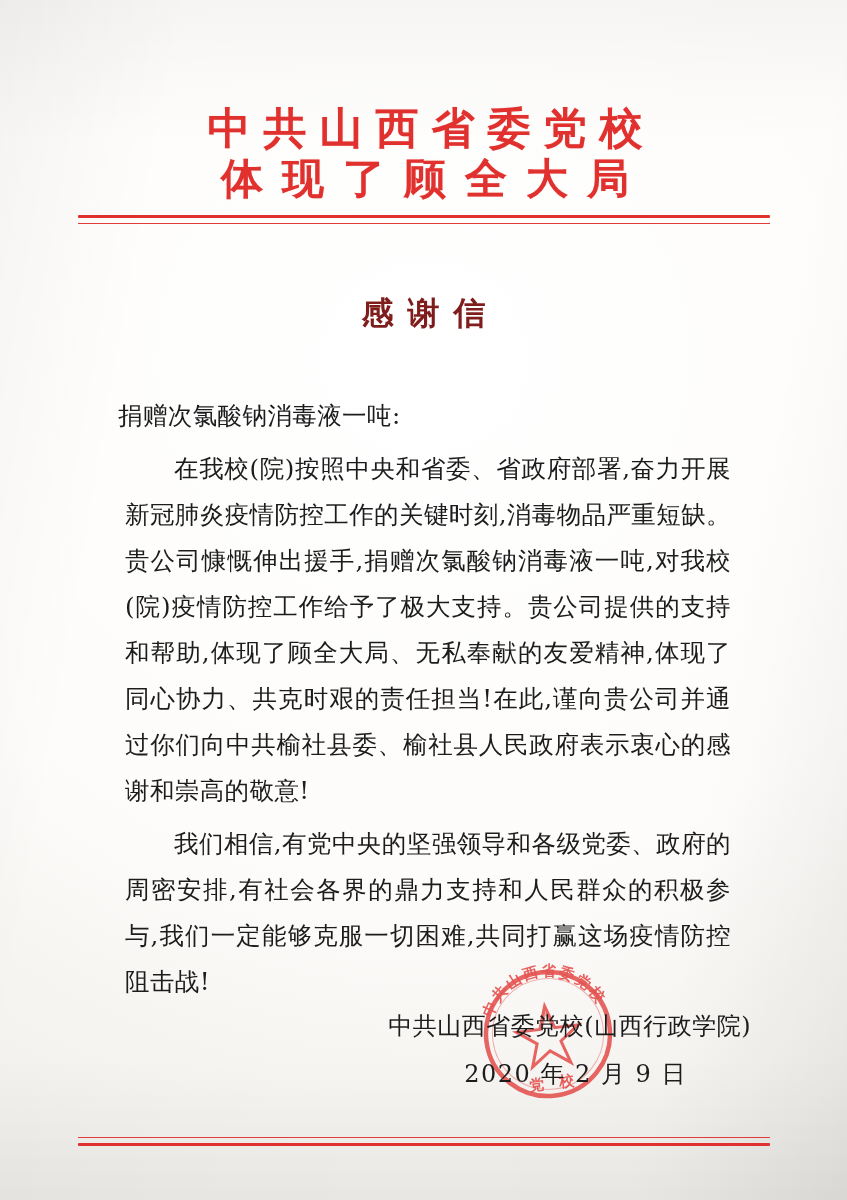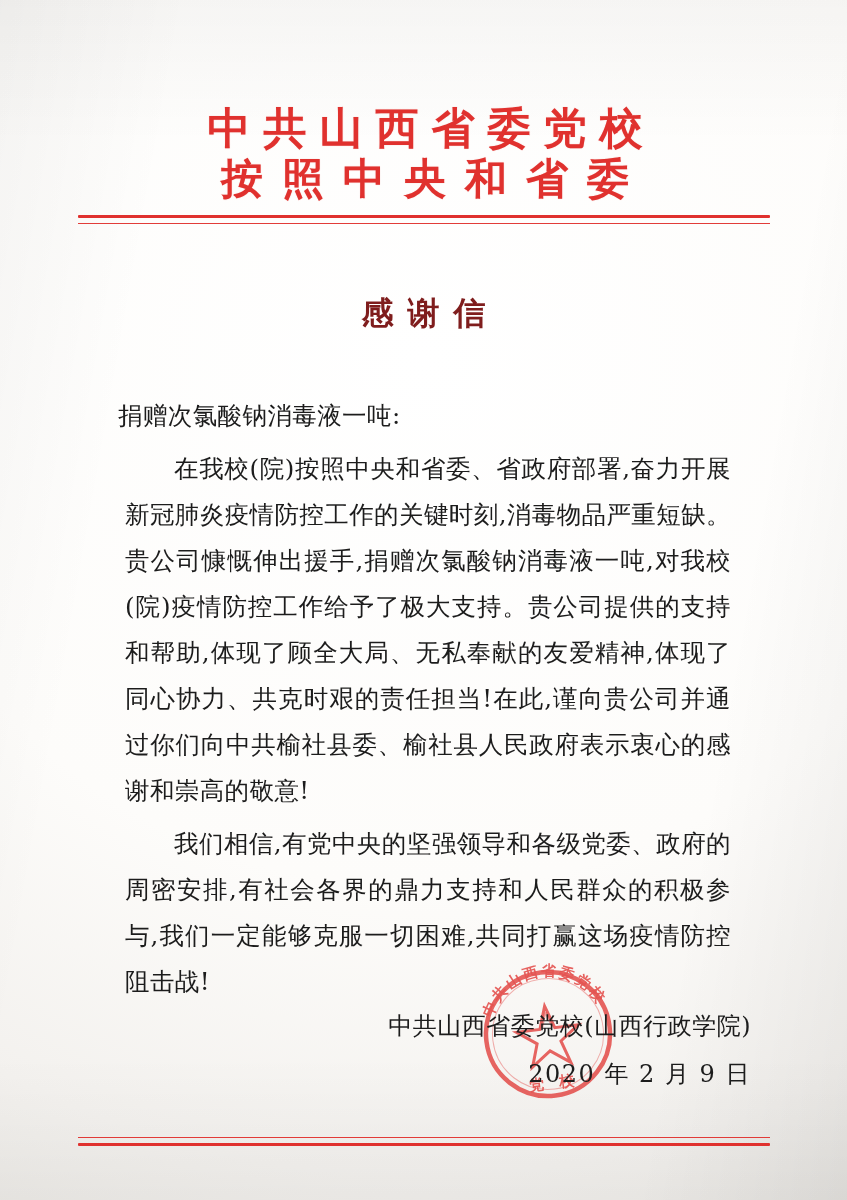--- a/index.html
+++ b/index.html
@@ -121,21 +121,21 @@
   }
   .para + .para {
     margin-top: 2px;
   }
 
   
   .signature {
     position: absolute;
     right: 96px;
     top: 995px;
-    text-align: right;
+    text-align: center;
     color: #1c1c1c;
     font-family: "DejaVu Serif", "Liberation Serif", serif;
     font-size: 24px;
     line-height: 48px;
     letter-spacing: 0.5px;
   }
   .sign-org { white-space: nowrap; }
   .sign-date {
     white-space: nowrap;
     margin-left: 12px;
@@ -176,21 +176,21 @@
 </style>
 </head>
 <body>
 
 <div class="page"></div>
 
 <div class="content">
 
   <div class="letterhead">
     <div class="letterhead-line">中共山西省委党校</div>
-    <div class="letterhead-line second">按照中央和省委</div>
+    <div class="letterhead-line second">体现了顾全大局</div>
   </div>
 
   <div class="rule-wrap">
     <div class="rule-thick"></div>
     <div class="rule-thin"></div>
   </div>
 
   <div class="doc-title">感谢信</div>
 
   <div class="body-block">

